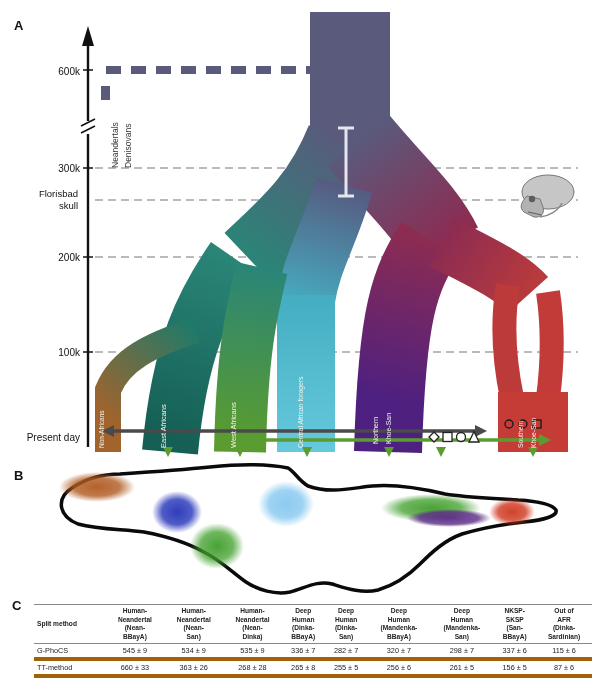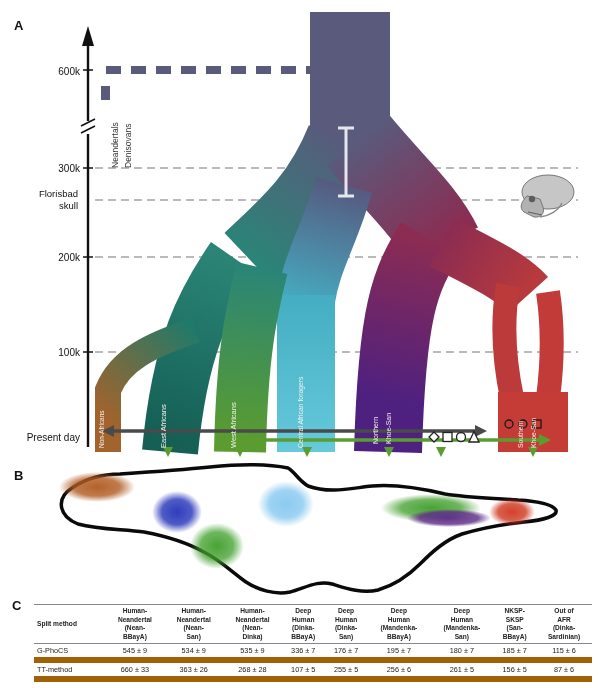--- a/index.html
+++ b/index.html
@@ -5,21 +5,21 @@
   html,body{margin:0;padding:0;background:#fff;}
   .page{position:relative;width:600px;height:688px;background:#fff;overflow:hidden;
         font-family:"Liberation Sans", sans-serif;color:#111;}
   .panel-c{position:absolute;left:0;top:598px;width:600px;height:90px;}
   .panel-c .plabel{position:absolute;left:12px;top:0px;font-weight:bold;font-size:13px;}
   table.splits{border-collapse:collapse;width:558px;margin-left:34px;margin-top:6px;
                font-size:7.5px;color:#222;}
   table.splits th{white-space:pre-line;font-weight:bold;font-size:6.6px;line-height:1.3;
                   text-align:center;vertical-align:middle;padding:2px 1px;
                   border-top:1px solid #888;border-bottom:1px solid #888;}
-  table.splits td{text-align:center;padding:2px 1px;border-bottom:6px solid #a16207;font-size:7.3px;}
+  table.splits td{text-align:center;padding:2px 1px;border-bottom:4px solid #a16207;font-size:7.3px;}
   table.splits th:first-child, table.splits td:first-child{text-align:left;padding-left:3px;font-weight:bold;}
   table.splits td:first-child{font-weight:normal;}
   svg text{font-family:"Liberation Sans", sans-serif;}
 </style>
 </head>
 <body>
 
 <div class="page">
 
 <svg width="600" height="598" viewBox="0 0 600 598">
@@ -278,32 +278,32 @@
 Sardinian)</th>
       </tr>
     </thead>
     <tbody>
       <tr>
         <td>G-PhoCS</td>
         <td>545 ± 9</td>
         <td>534 ± 9</td>
         <td>535 ± 9</td>
         <td>336 ± 7</td>
-        <td>176 ± 7</td>
-        <td>195 ± 7</td>
-        <td>180 ± 7</td>
-        <td>185 ± 7</td>
+        <td>282 ± 7</td>
+        <td>320 ± 7</td>
+        <td>298 ± 7</td>
+        <td>337 ± 6</td>
         <td>115 ± 6</td>
       </tr>
       <tr>
         <td>TT-method</td>
         <td>660 ± 33</td>
         <td>363 ± 26</td>
         <td>268 ± 28</td>
-        <td>107 ± 5</td>
+        <td>265 ± 8</td>
         <td>255 ± 5</td>
         <td>256 ± 6</td>
         <td>261 ± 5</td>
         <td>156 ± 5</td>
         <td>87 ± 6</td>
       </tr>
     </tbody>
   </table>
 </div>
 

